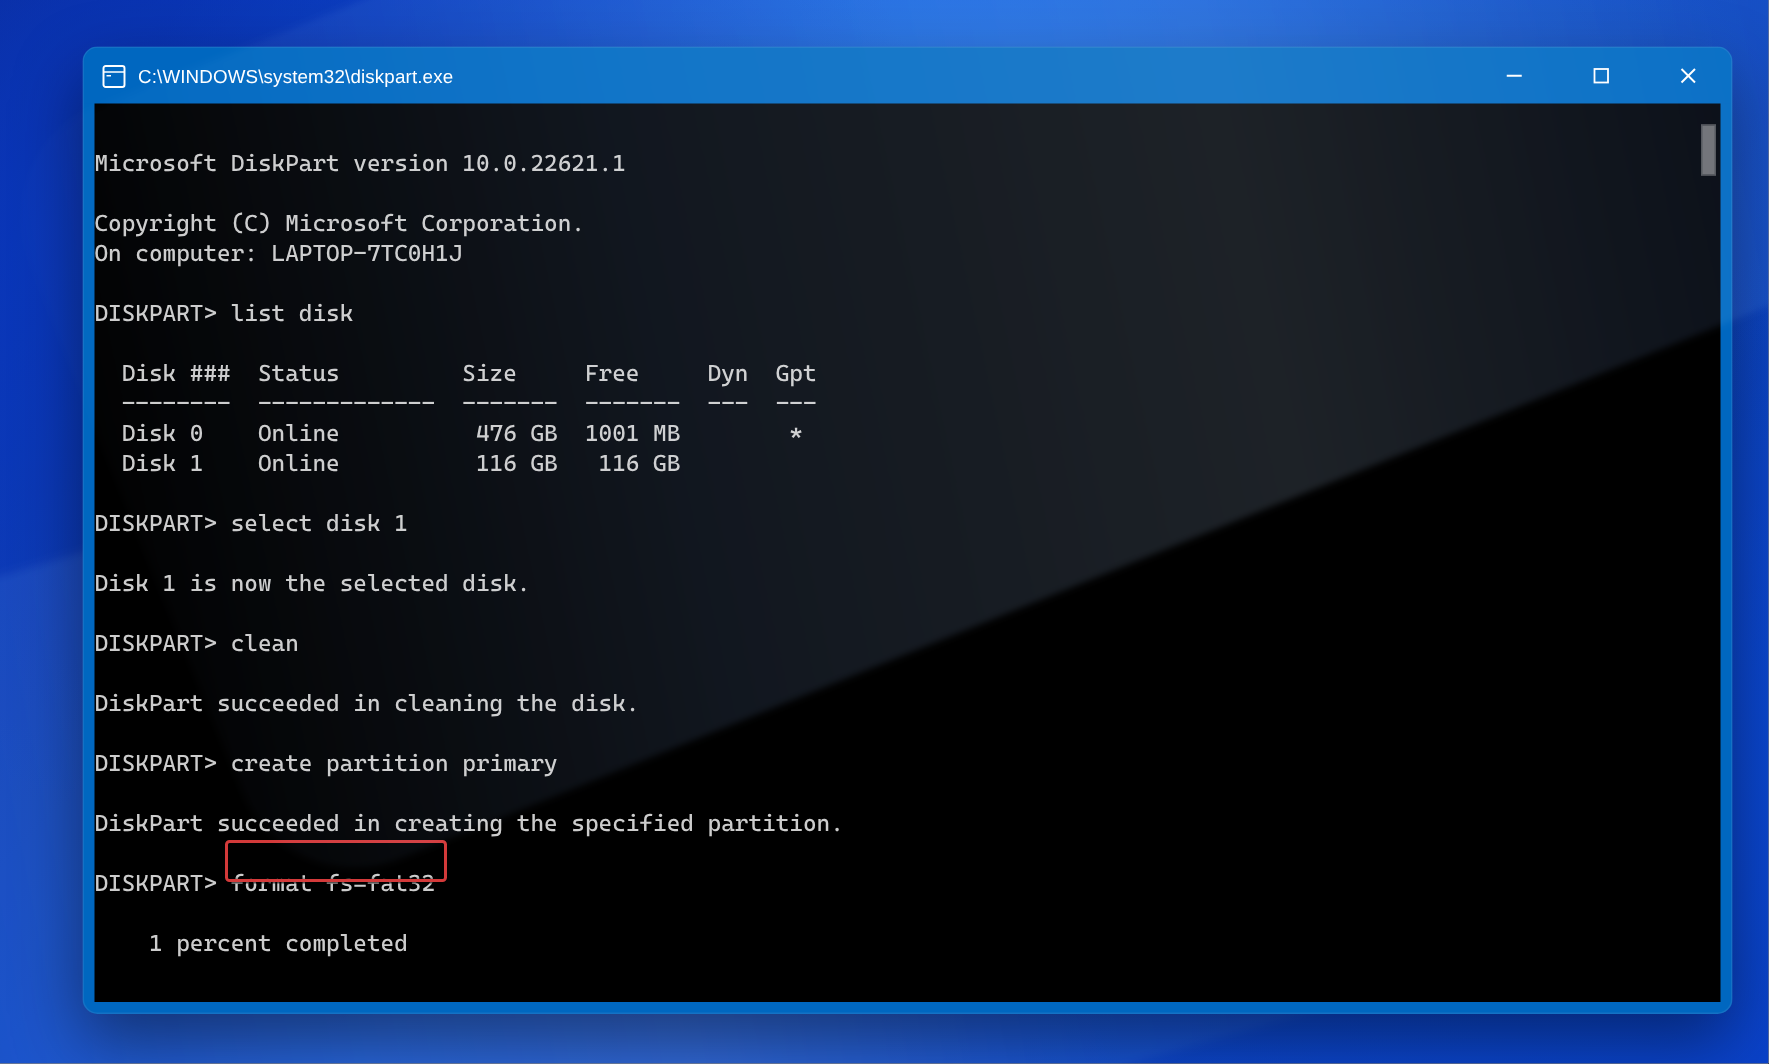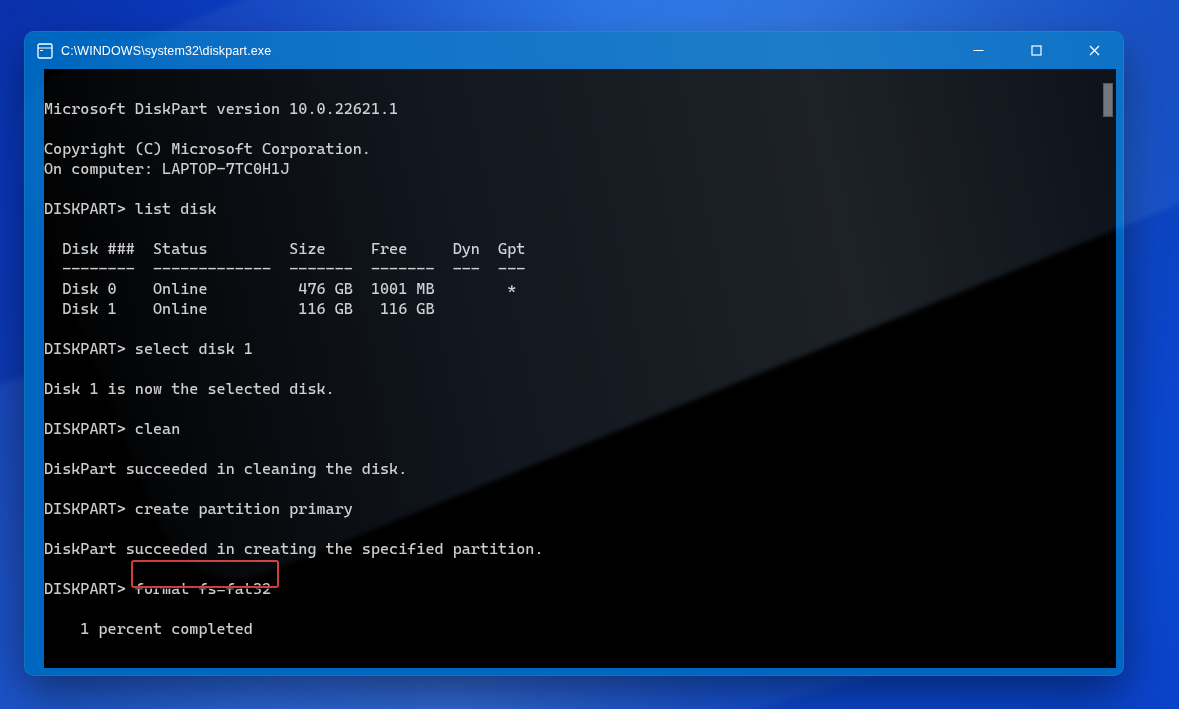--- a/index.html
+++ b/index.html
@@ -49,21 +49,21 @@
       rgba(255,255,255,0) 0%,
       rgba(140,185,255,0.22) 28%,
       rgba(190,220,255,0.28) 55%,
       rgba(110,160,255,0.18) 78%,
       rgba(255,255,255,0) 100%);
     filter: blur(2px);
   }
 
   .window {
     position: absolute;
-    left: 24px;
+    left: 55px;
     top: 31px;
     width: 1098px;
     height: 643px;
     border-radius: 10px;
     background: #0067c0;
     box-shadow: 0 18px 46px rgba(0,0,0,0.45);
     overflow: hidden;
     border: 1px solid rgba(255,255,255,0.08);
   }
 
@@ -104,21 +104,20 @@
     justify-content: center;
     color: #ffffff;
   }
   .title-btn svg { display: block; }
 
   .client {
     position: absolute;
     left: 7px; right: 7px; bottom: 7px; top: 37px;
     background: #000000;
     overflow: hidden;
-    margin-left: 12px;
   }
 
   .term {
     position: absolute;
     inset: 0;
     color: #cccccc;
     font-family: Consolas, "Cascadia Mono", "Courier New", monospace;
     font-size: 15.5px;
     line-height: 20px;
     white-space: pre;

